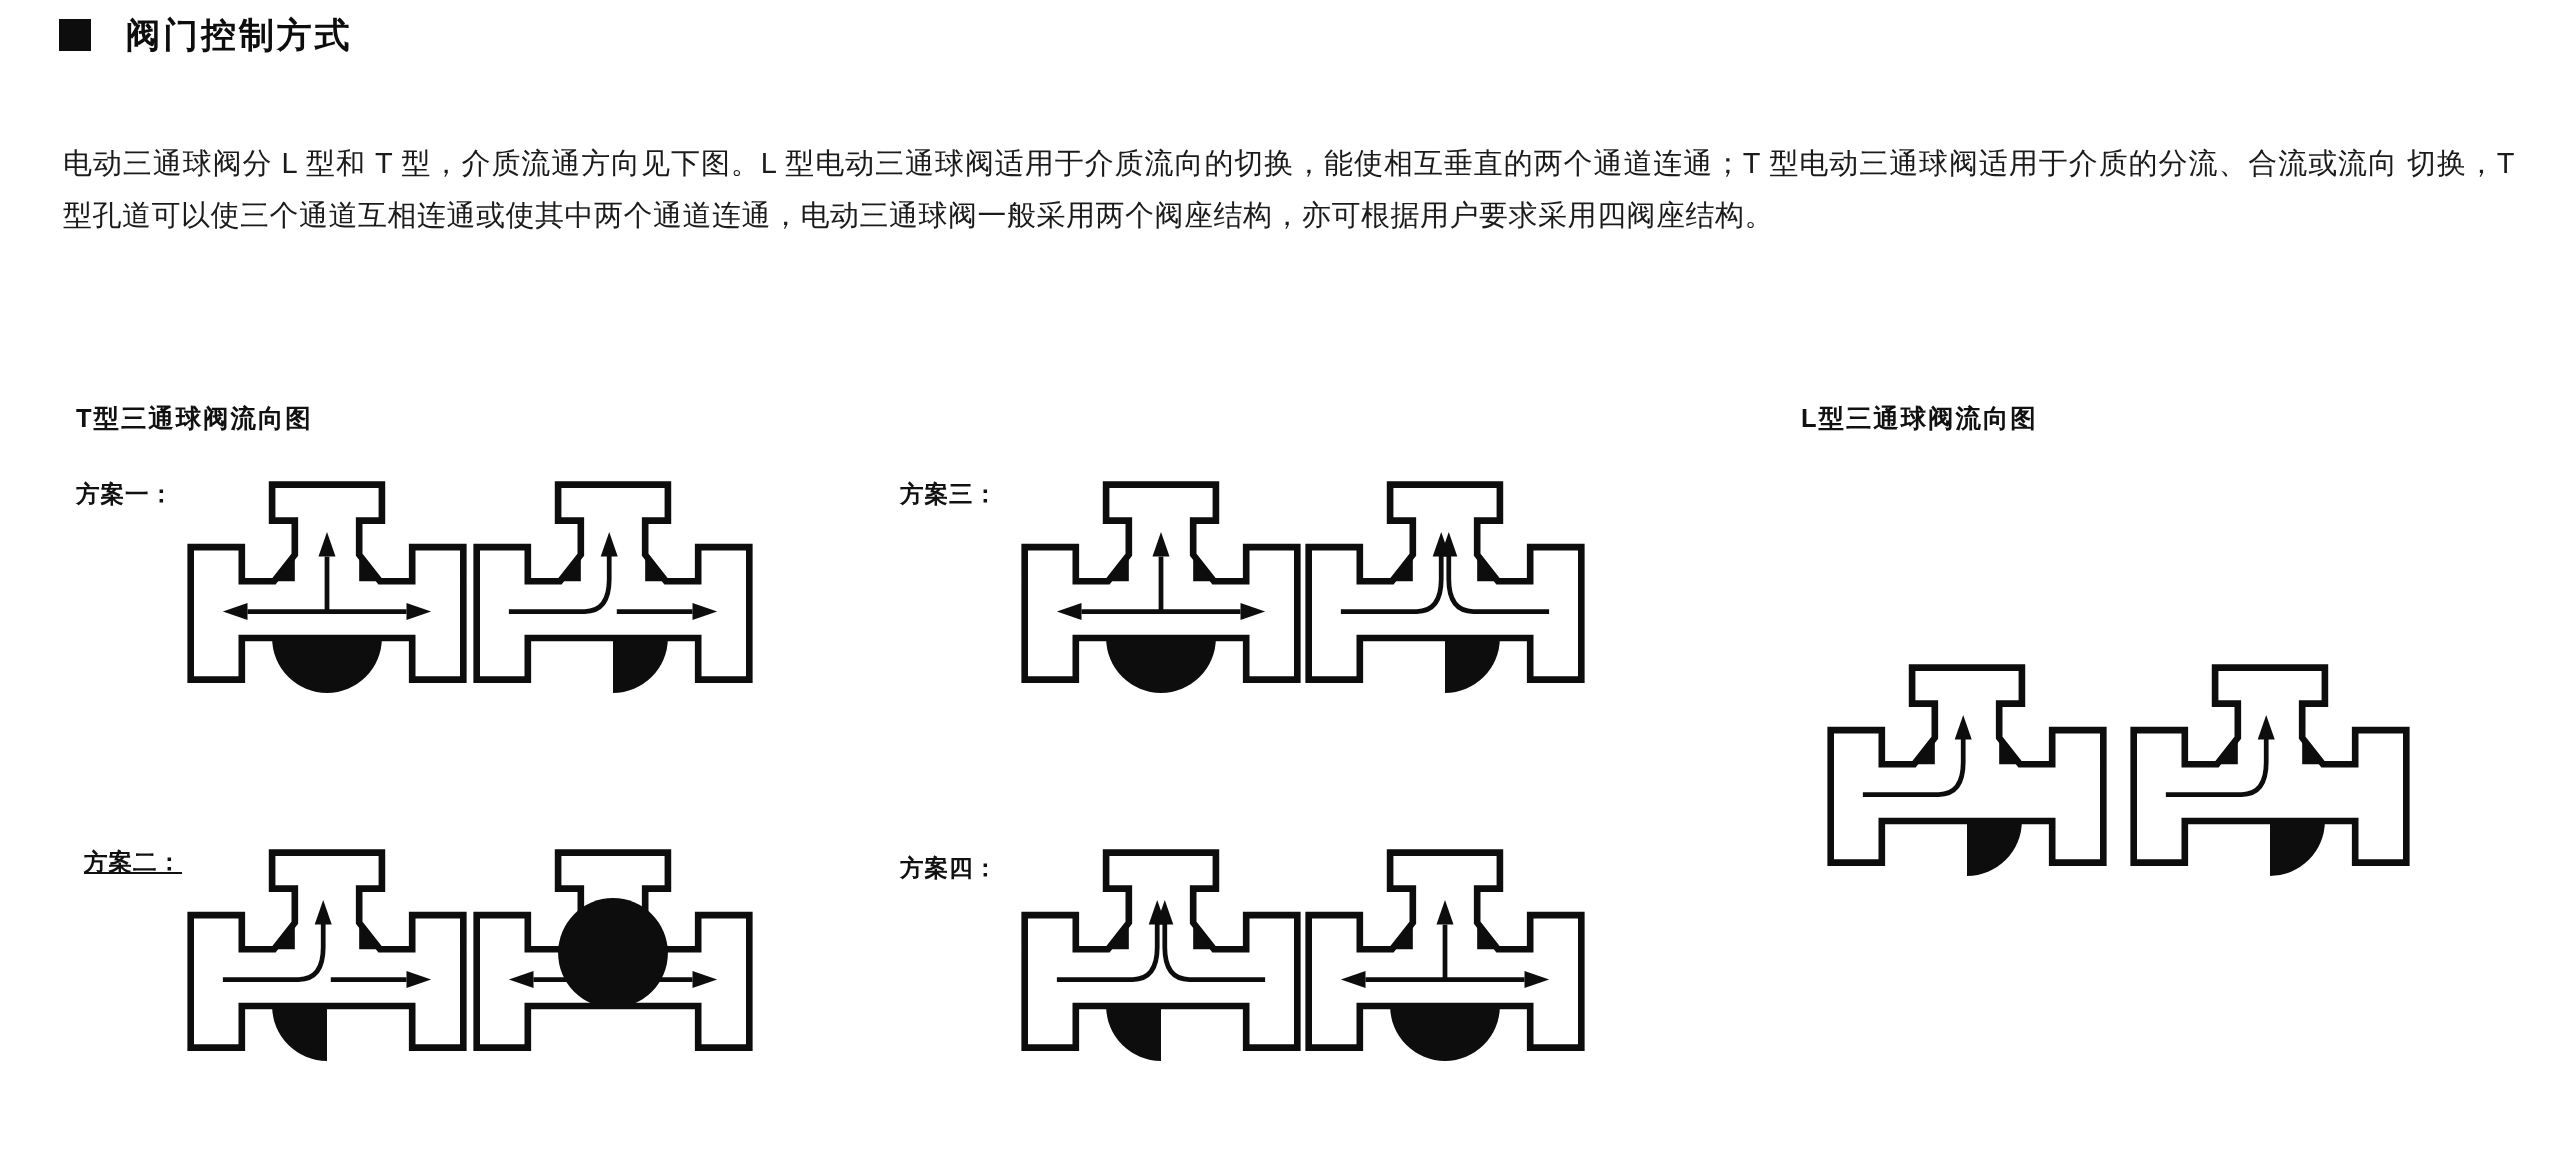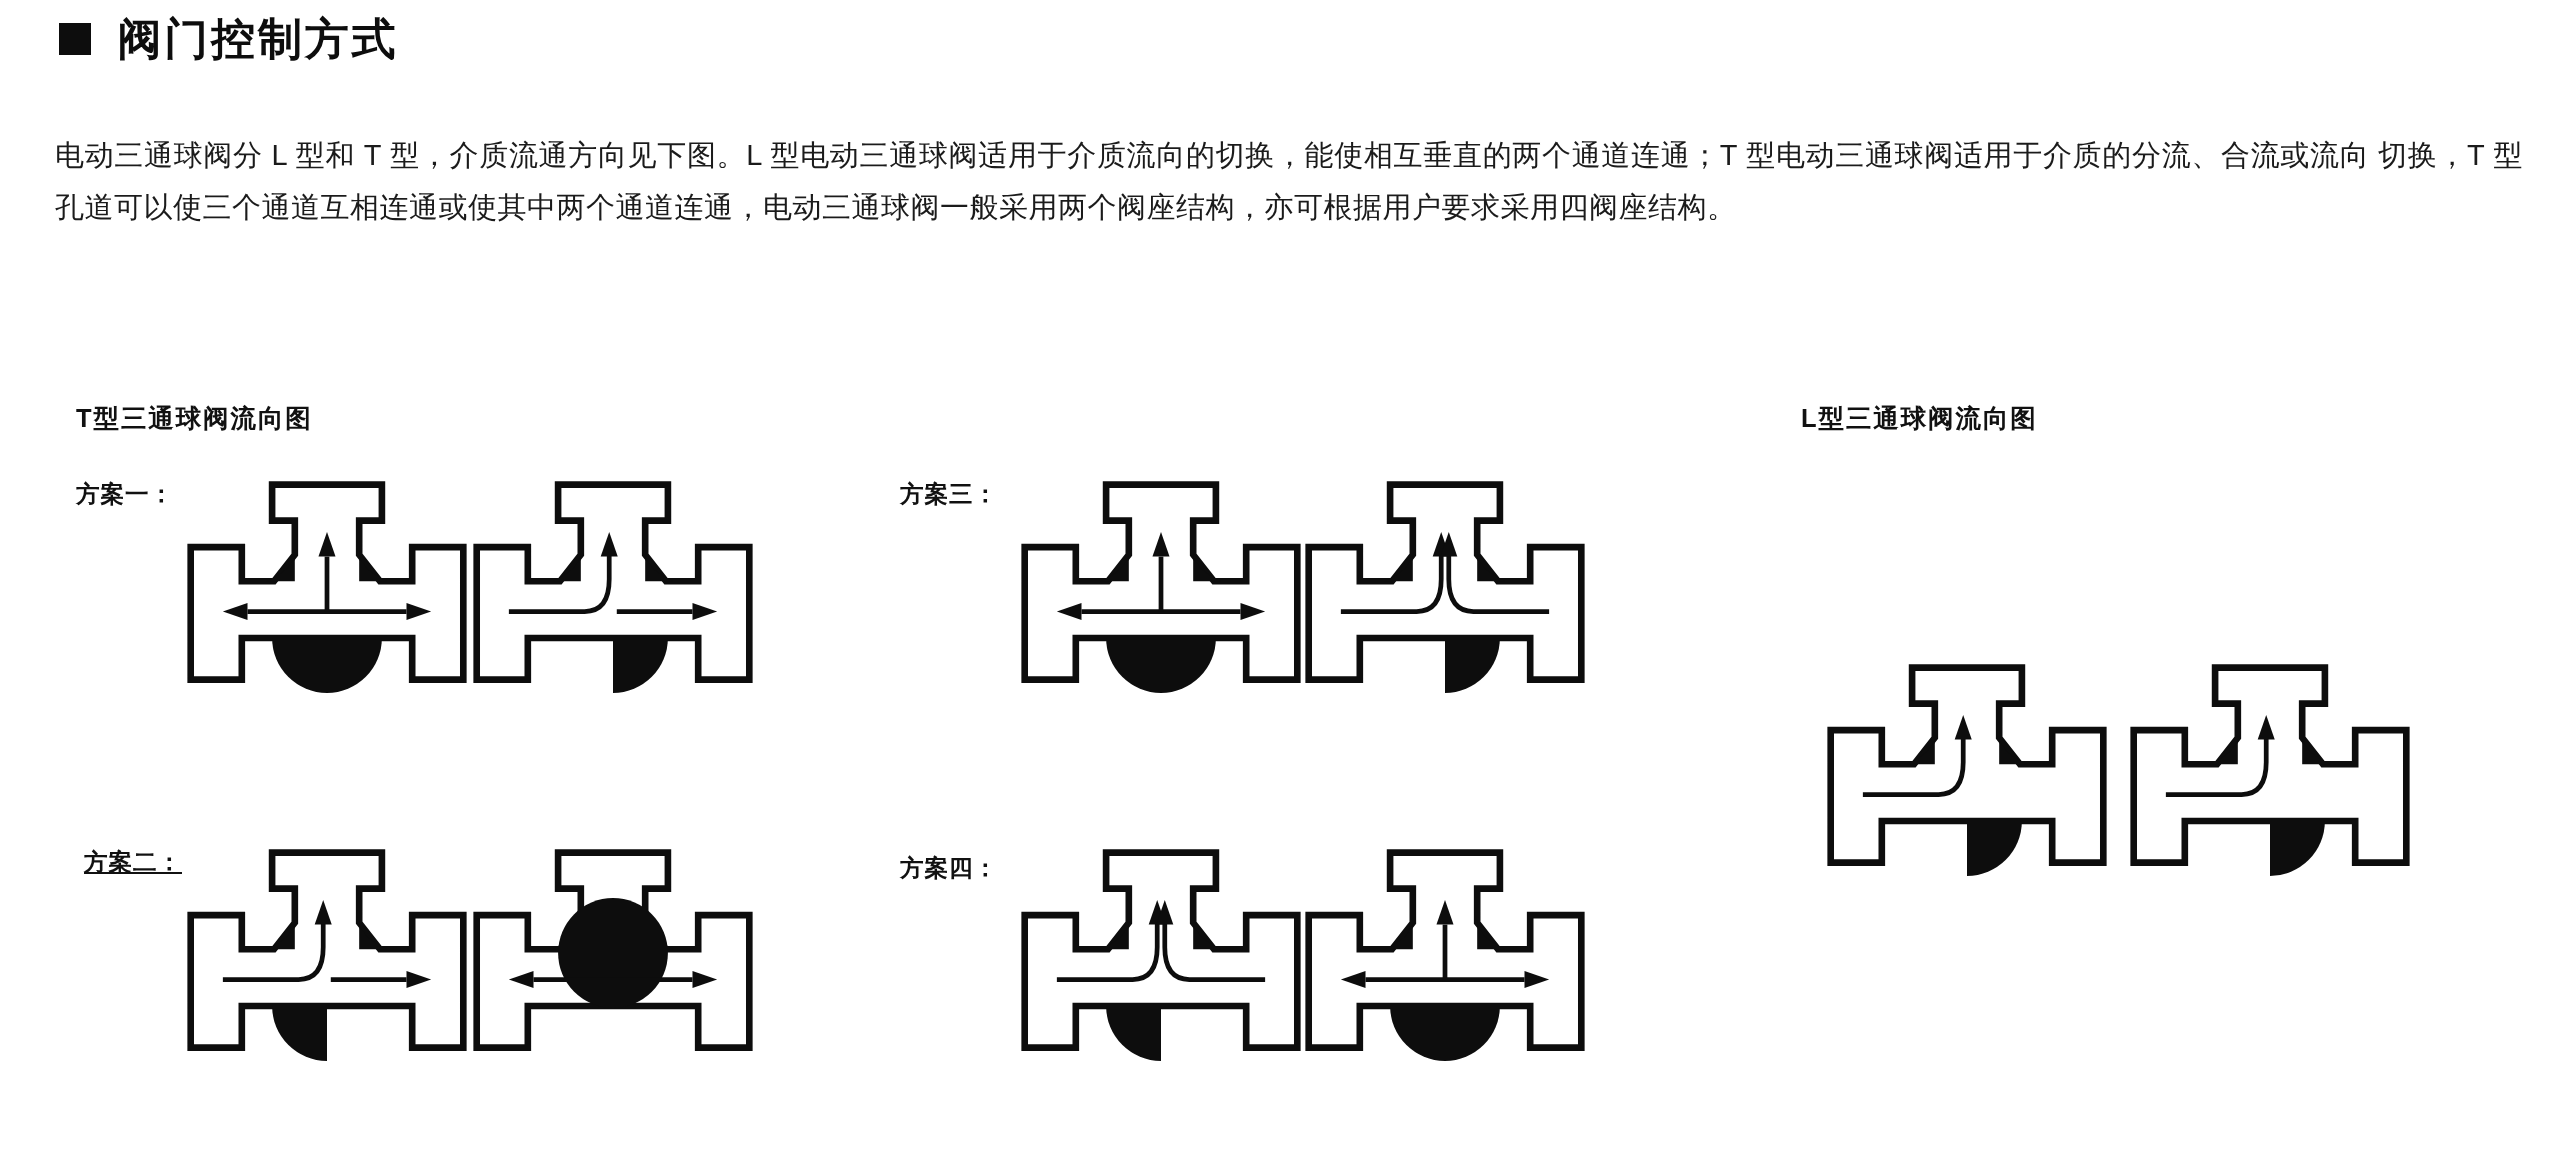--- a/index.html
+++ b/index.html
@@ -25,41 +25,42 @@
     align-items: center;
     gap: 26.5px;
   }
   .title-bullet {
     width: 32px;
     height: 32px;
     background: #0d0d0d;
     display: block;
   }
   .title-text {
-    font-size: 44px;
+    font-size: 35px;
     font-weight: bold;
     letter-spacing: 2.8px;
     color: #0d0d0d;
     line-height: 1;
     white-space: nowrap;
+    margin-left: 8px;
   }
 
   
   .paragraph {
     position: absolute;
     left: 55px;
     top: 129px;
     width: 2468px;
     font-size: 29px;
     line-height: 52px;
     color: #1b1b1b;
     text-align: justify;
     letter-spacing: 0.5px;
   }
-  .paragraph p { margin: 0; }
+  .paragraph p { margin: 8px; }
 
   
   .sec-head {
     position: absolute;
     font-size: 25.5px;
     font-weight: bold;
     letter-spacing: 1.9px;
     color: #111;
     white-space: nowrap;
   }

